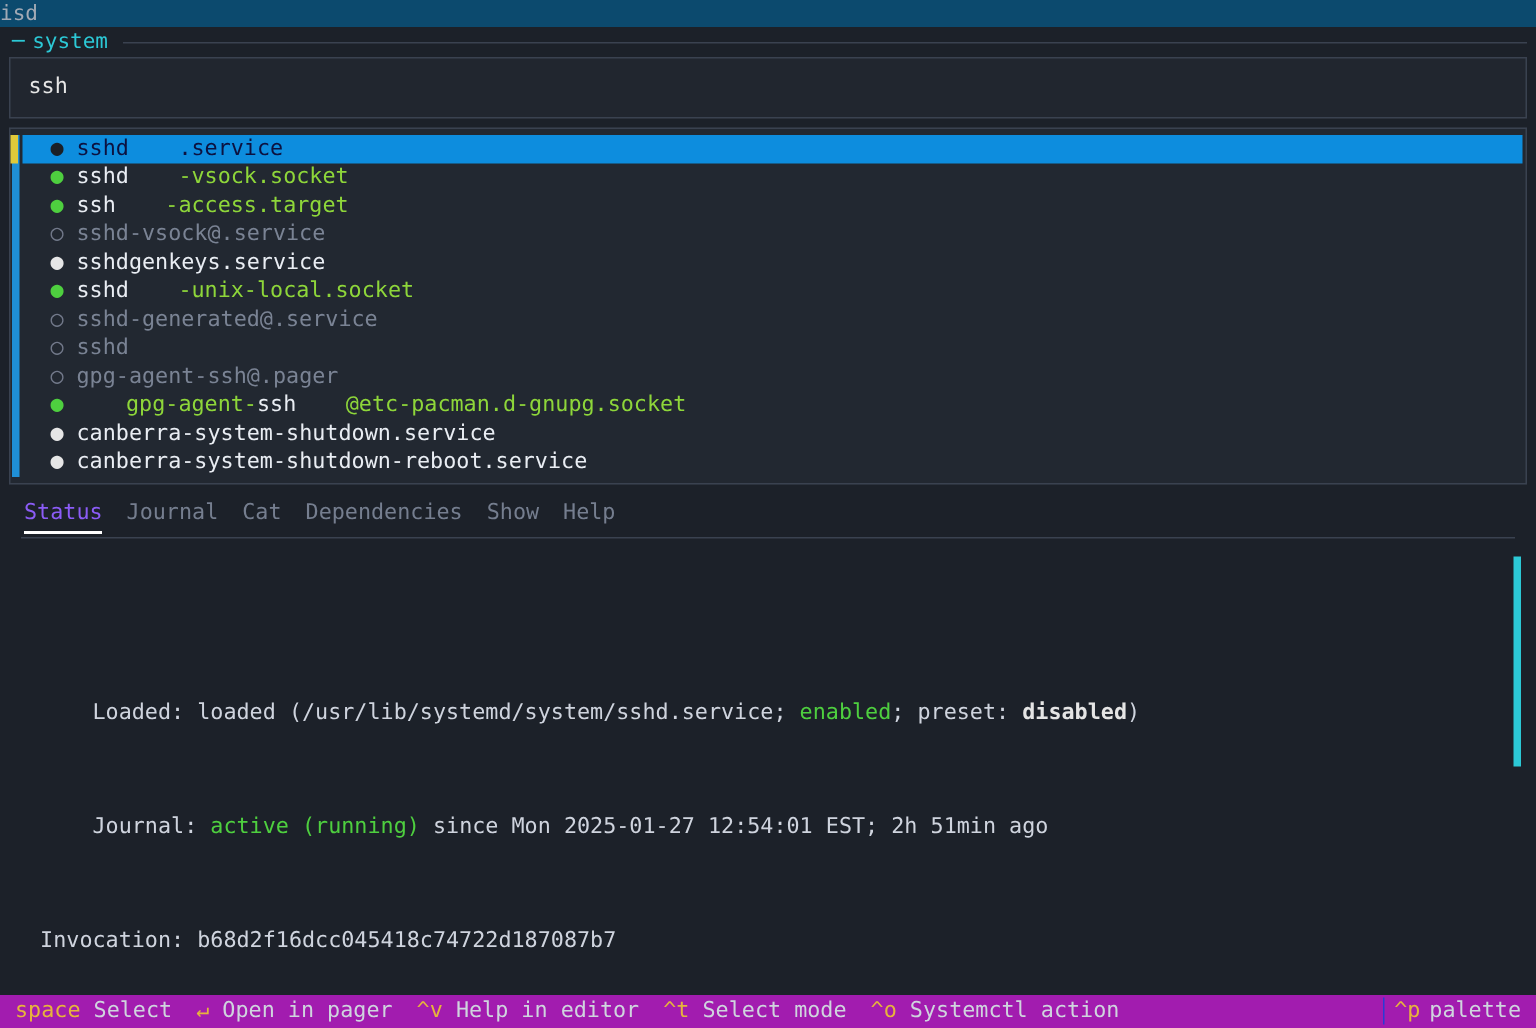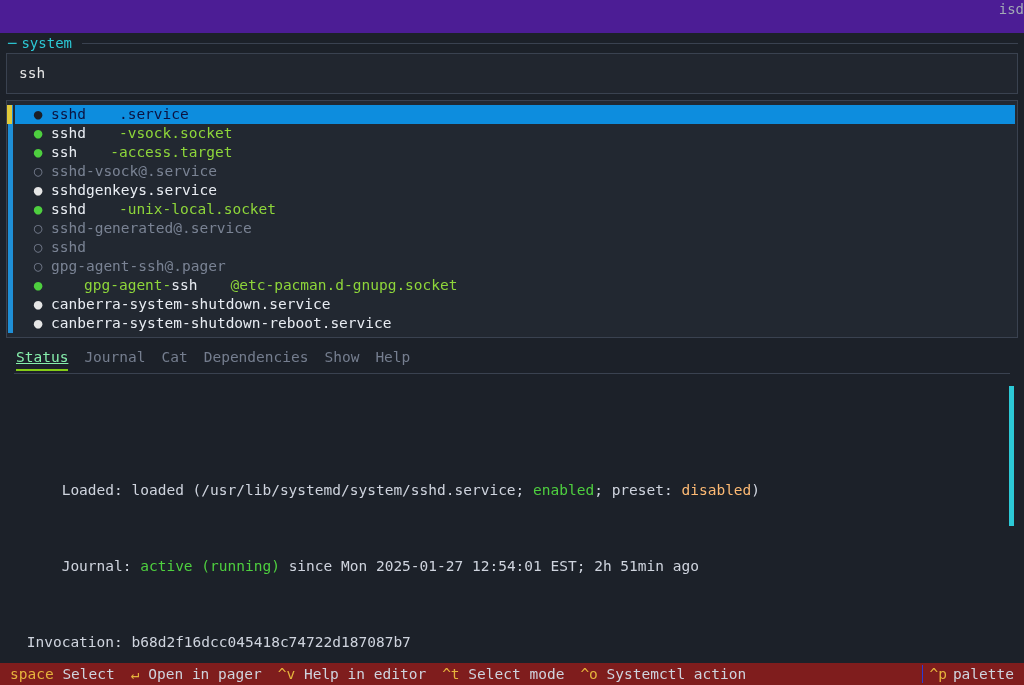--- a/index.html
+++ b/index.html
@@ -7,24 +7,24 @@
   body {
     font-family: "DejaVu Sans Mono", "Menlo", "Consolas", monospace;
     font-size: 14.5px;
     line-height: 19px;
     background: #1c2129;
     color: #c9ced6;
   }
 
   
   .title-bar {
-    height: 33px;
-    background: #4c1d95;
+    height: 18px;
+    background: #0c4a6e;
     color: #a2aab5;
-    text-align: right;
+    text-align: left;
     font-size: 14px;
     line-height: 18px;
   }
 
   
   .frame-wrap { position: relative; padding: 0 6px; }
   .frame-label {
     display: flex;
     align-items: center;
     gap: 6px;
@@ -93,50 +93,49 @@
 
   
   .tabs-row {
     display: flex;
     gap: 16px;
     padding: 10px 10px 2px 10px;
     color: #757e8f;
   }
   .tab { cursor: pointer; }
   .tab.active {
-    color: #86efac;
-    border-bottom: 2px solid #84cc16;
+    color: #8b5cf6;
+    border-bottom: 2px solid #ffffff;
     padding-bottom: 2px;
-    text-decoration: underline;
   }
   .tabs-underline { height:1px; background:#3a4250; margin: 0 8px; }
 
   
   .status-pane {
     position: relative;
     margin-top: 6px;
     padding: 6px 10px 12px 12px;
     white-space: pre;
     color: #cfd4de;
     border-top: none;
     min-height: 200px;
   }
   .status-right-accent {
     position: absolute;
     right: 4px; top: 6px; height: 140px; width: 5px; background: #2cc9d6;
   }
   .kw-green  { color: #4ecf3f; }
-  .kw-bright { color: #fdba74; font-weight: 400; }
+  .kw-bright { color: #e5e5e5; font-weight: 700; }
 
   
   .footer {
     position: fixed;
     left: 0; right: 0; bottom: 0;
     height: 22px;
-    background: #7f1d1d;
+    background: #a21caf;
     display: flex;
     align-items: center;
     padding: 11px 10px;
     gap: 16px;
     color: #cfd4de;
   }
   .footer .kb { color: #e6b43c; font-weight: 500; }
   .footer .right { margin-left: auto; display:flex; align-items:center; gap:6px; }
   .footer .sep { width:1px; height:18px; background:#2b3bd5; }
 

